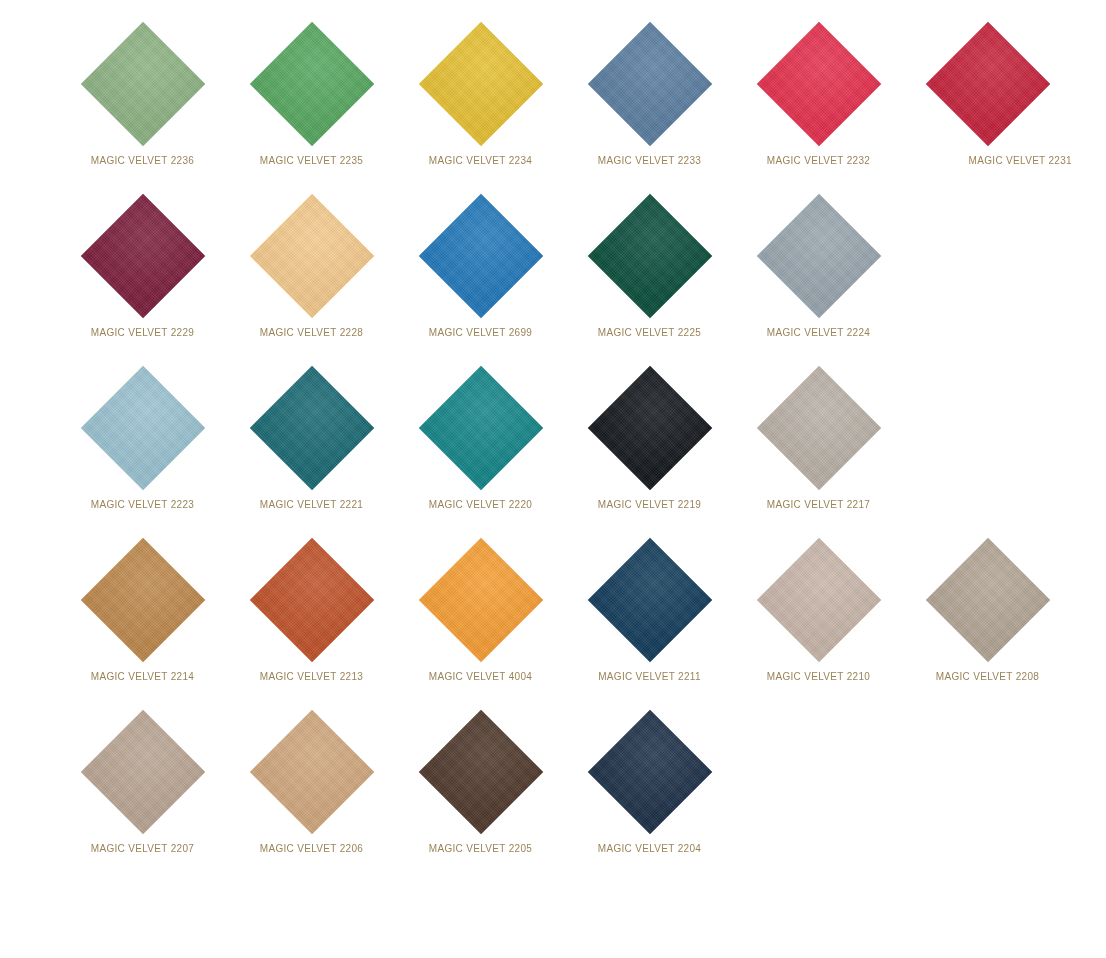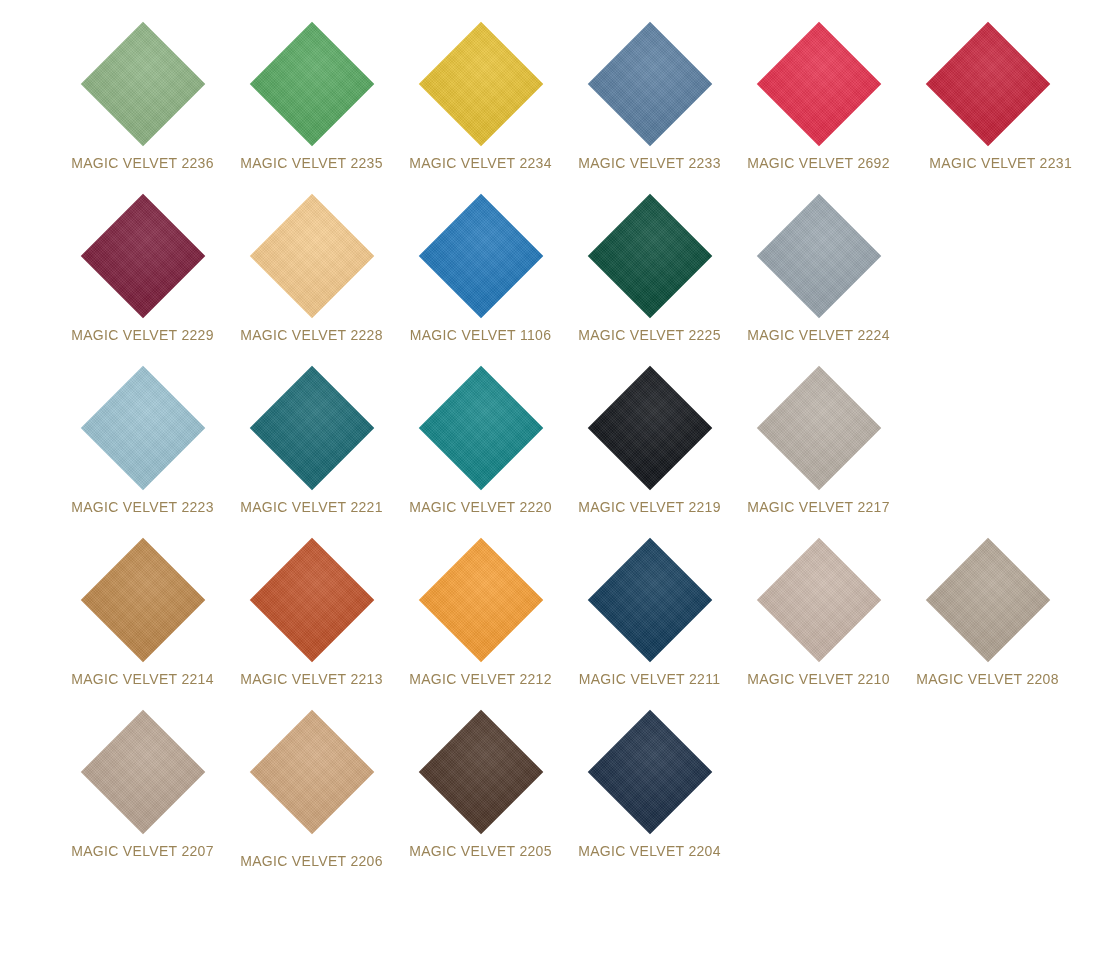--- a/index.html
+++ b/index.html
@@ -89,21 +89,21 @@
     mix-blend-mode: normal;
   }
 
   .swatch-label {
     position: absolute;
     left: 0;
     right: 0;
     top: 137px;
     text-align: center;
     font-family: "Liberation Sans", "DejaVu Sans", sans-serif;
-    font-size: 14px;
+    font-size: 10px;
     letter-spacing: 0.32px;
     font-weight: 400;
     color: #9a8457;
     white-space: nowrap;
   }
 </style>
 </head>
 <body>
 
 <div id="swatch-board" style="background: rgb(255, 255, 255);">
@@ -130,21 +130,21 @@
       <div class="swatch-cell">
         <div class="swatch-diamond-wrap">
           <div class="swatch-diamond" title="MAGIC VELVET 2233" style="background: rgb(91, 127, 162);"></div>
         </div>
         <div class="swatch-label" style="color: rgb(154, 132, 87);">MAGIC VELVET 2233</div>
       </div>
       <div class="swatch-cell">
         <div class="swatch-diamond-wrap">
           <div class="swatch-diamond" title="MAGIC VELVET 2232" style="background: rgb(232, 48, 78);"></div>
         </div>
-        <div class="swatch-label" style="color: rgb(154, 132, 87);">MAGIC VELVET 2692</div>
+        <div class="swatch-label" style="color: rgb(154, 132, 87);">MAGIC VELVET 2232</div>
       </div>
       <div class="swatch-cell">
         <div class="swatch-diamond-wrap">
           <div class="swatch-diamond" title="MAGIC VELVET 2231" style="background: rgb(200, 35, 60);"></div>
         </div>
         <div class="swatch-label" style="color: rgb(154, 132, 87); text-align: right;">MAGIC VELVET 2231</div>
       </div>
     </div>
     <div class="swatch-row row-2">
       <div class="swatch-cell">
@@ -156,21 +156,21 @@
       <div class="swatch-cell">
         <div class="swatch-diamond-wrap">
           <div class="swatch-diamond" title="MAGIC VELVET 2228" style="background: rgb(247, 204, 142);"></div>
         </div>
         <div class="swatch-label" style="color: rgb(154, 132, 87);">MAGIC VELVET 2228</div>
       </div>
       <div class="swatch-cell">
         <div class="swatch-diamond-wrap">
           <div class="swatch-diamond" title="MAGIC VELVET 2226" style="background: rgb(34, 121, 188);"></div>
         </div>
-        <div class="swatch-label" style="color: rgb(154, 132, 87);">MAGIC VELVET 1106</div>
+        <div class="swatch-label" style="color: rgb(154, 132, 87);">MAGIC VELVET 2699</div>
       </div>
       <div class="swatch-cell">
         <div class="swatch-diamond-wrap">
           <div class="swatch-diamond" title="MAGIC VELVET 2225" style="background: rgb(11, 79, 60);"></div>
         </div>
         <div class="swatch-label" style="color: rgb(154, 132, 87);">MAGIC VELVET 2225</div>
       </div>
       <div class="swatch-cell">
         <div class="swatch-diamond-wrap">
           <div class="swatch-diamond" title="MAGIC VELVET 2224" style="background: rgb(155, 167, 176);"></div>
@@ -220,21 +220,21 @@
       <div class="swatch-cell">
         <div class="swatch-diamond-wrap">
           <div class="swatch-diamond" title="MAGIC VELVET 2213" style="background: rgb(194, 83, 42);"></div>
         </div>
         <div class="swatch-label" style="color: rgb(154, 132, 87);">MAGIC VELVET 2213</div>
       </div>
       <div class="swatch-cell">
         <div class="swatch-diamond-wrap">
           <div class="swatch-diamond" title="MAGIC VELVET 2212" style="background: rgb(249, 160, 53);"></div>
         </div>
-        <div class="swatch-label" style="color: rgb(154, 132, 87);">MAGIC VELVET 2212</div>
+        <div class="swatch-label" style="color: rgb(154, 132, 87);">MAGIC VELVET 4004</div>
       </div>
       <div class="swatch-cell">
         <div class="swatch-diamond-wrap">
           <div class="swatch-diamond" title="MAGIC VELVET 2211" style="background: rgb(19, 61, 92);"></div>
         </div>
         <div class="swatch-label" style="color: rgb(154, 132, 87);">MAGIC VELVET 2211</div>
       </div>
       <div class="swatch-cell">
         <div class="swatch-diamond-wrap">
           <div class="swatch-diamond" title="MAGIC VELVET 2210" style="background: rgb(203, 184, 171);"></div>
@@ -252,21 +252,21 @@
       <div class="swatch-cell">
         <div class="swatch-diamond-wrap">
           <div class="swatch-diamond" title="MAGIC VELVET 2207" style="background: rgb(188, 167, 149);"></div>
         </div>
         <div class="swatch-label" style="color: rgb(154, 132, 87);">MAGIC VELVET 2207</div>
       </div>
       <div class="swatch-cell">
         <div class="swatch-diamond-wrap">
           <div class="swatch-diamond" title="MAGIC VELVET 2206" style="background: rgb(211, 169, 127);"></div>
         </div>
-        <div class="swatch-label" style="color: rgb(154, 132, 87); margin-top: 10px;">MAGIC VELVET 2206</div>
+        <div class="swatch-label" style="color: rgb(154, 132, 87);">MAGIC VELVET 2206</div>
       </div>
       <div class="swatch-cell">
         <div class="swatch-diamond-wrap">
           <div class="swatch-diamond" title="MAGIC VELVET 2205" style="background: rgb(80, 57, 44);"></div>
         </div>
         <div class="swatch-label" style="color: rgb(154, 132, 87);">MAGIC VELVET 2205</div>
       </div>
       <div class="swatch-cell">
         <div class="swatch-diamond-wrap">
           <div class="swatch-diamond" title="MAGIC VELVET 2204" style="background: rgb(29, 48, 72);"></div>

